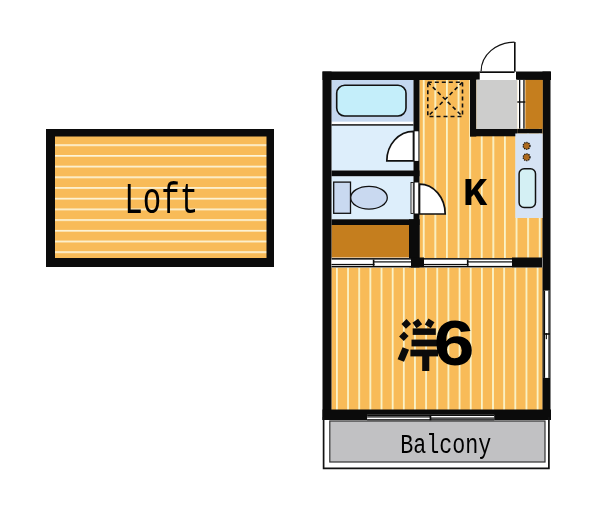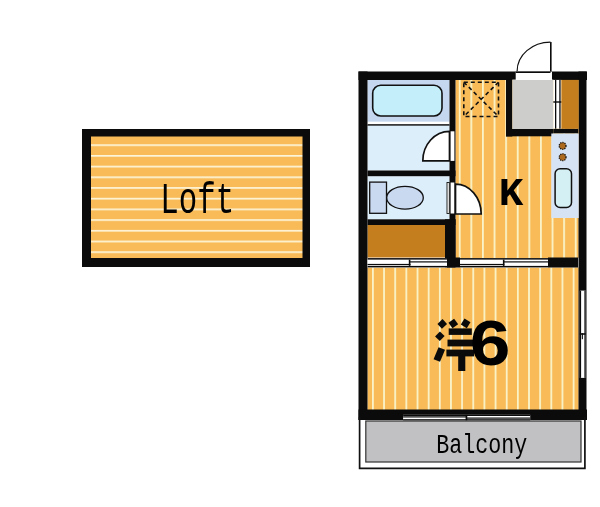--- a/index.html
+++ b/index.html
@@ -1,16 +1,16 @@
 <!DOCTYPE html>
 <html><head>
 <meta charset="utf-8">
 <style>
 html,body{margin:0;padding:0;background:#fff;}
-#c{position:relative;width:552px;height:507px;overflow:hidden;margin-left:36px;}
+#c{position:relative;width:552px;height:507px;overflow:hidden;}
 text{font-family:"Liberation Mono", monospace;fill:#000;}
 </style>
 </head>
 <body>
 <div id="c">
 <svg width="600" height="507" viewBox="0 0 600 507">
 <defs>
 <pattern id="pv" patternUnits="userSpaceOnUse" x="336" y="0" width="11.15" height="8">
   <rect width="11.15" height="8" fill="#F8BB58"></rect>
   <rect width="1.8" height="8" fill="#FAF3C8"></rect>

